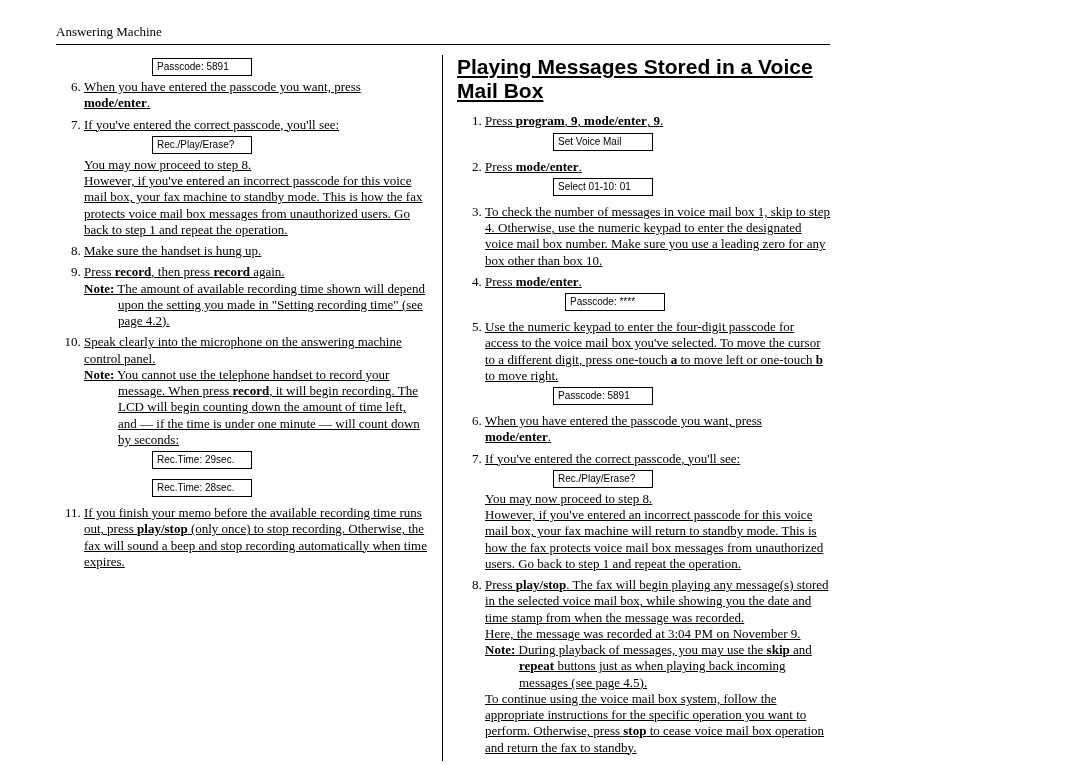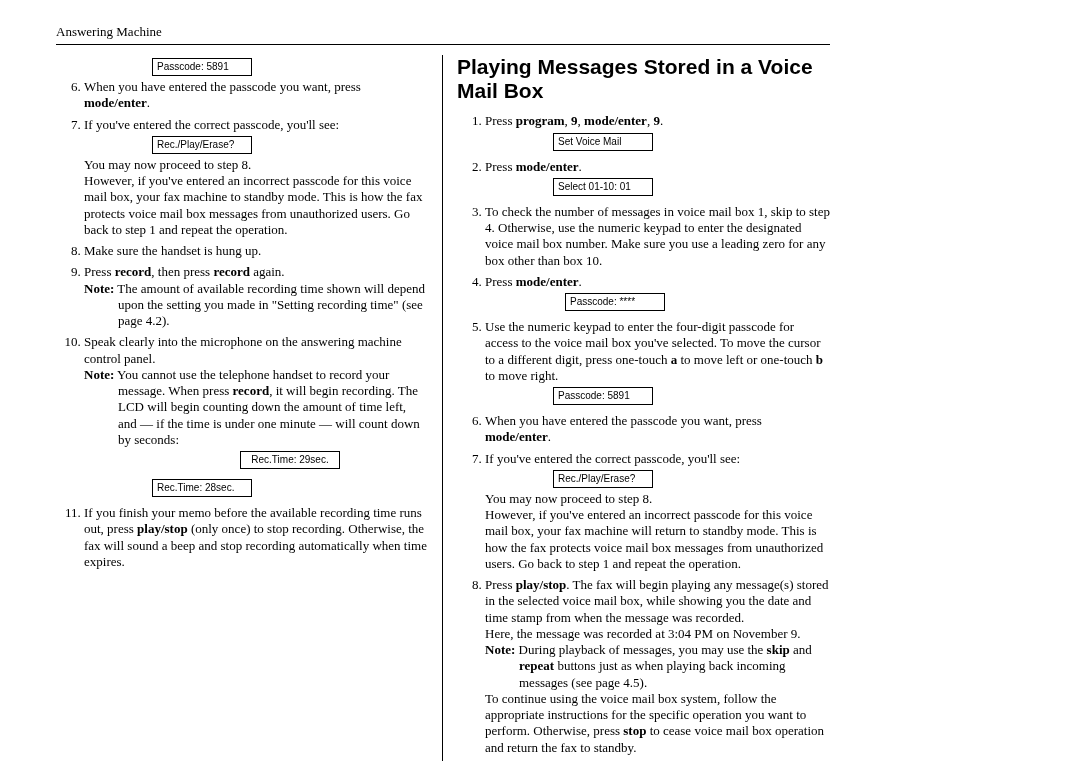--- a/index.html
+++ b/index.html
@@ -28,20 +28,21 @@
     border-top: 1px solid #000;
     margin: 4px 0 10px 0;
   }
   .columns {
     display: flex;
     column-gap: 0;
   }
   .col {
     flex: 1 1 50%;
     box-sizing: border-box;
+    text-decoration: underline;
   }
   .col-left {
     padding-right: 14px;
     border-right: 1px solid #000;
   }
   .col-right {
     padding-left: 14px;
   }
   h2.section {
     font-family: Arial, Helvetica, sans-serif;
@@ -119,21 +120,21 @@
           <span>Press </span><span class="b">record</span><span>, then press </span><span class="b">record</span><span> again.</span>
           <div class="hang">
             <span class="note-label">Note:</span><span> The amount of available recording time shown will depend upon the setting you made in "Setting recording time" (see page 4.2).</span>
           </div>
         </li>
         <li>
           <span>Speak clearly into the microphone on the answering machine control panel.</span>
           <div class="hang">
             <span class="note-label">Note:</span><span> You cannot use the telephone handset to record your message. When press </span><span class="b">record</span><span>, it will begin recording. The LCD will begin counting down the amount of time left, and — if the time is under one minute — will count down by seconds:</span>
           </div>
-          <div style="margin-left:68px;text-align:center;">
+          <div style="margin-left:68px;">
             <span class="lcd">Rec.Time: 29sec.</span>
           </div>
           <div style="margin-left:68px; margin-top:4px;">
             <span class="lcd">Rec.Time: 28sec.</span>
           </div>
         </li>
         <li>
           <span>If you finish your memo before the available recording time runs out, press </span><span class="b">play/stop</span><span> (only once) to stop recording. Otherwise, the fax will sound a beep and stop recording automatically when time expires.</span>
         </li>
       </ol>

